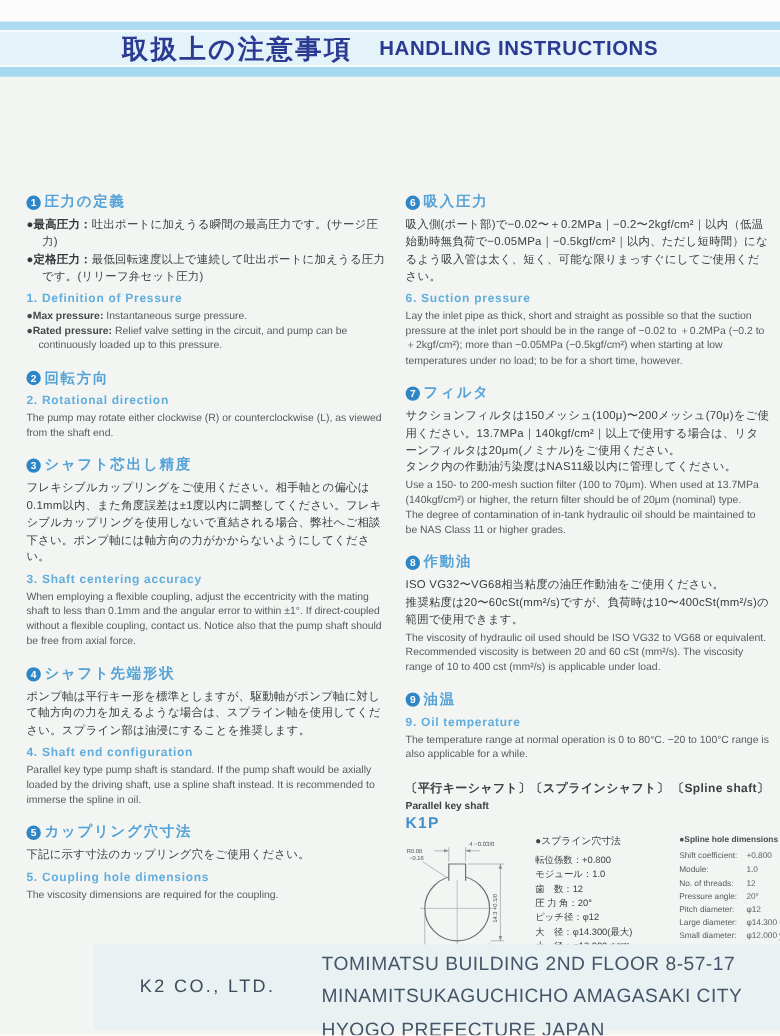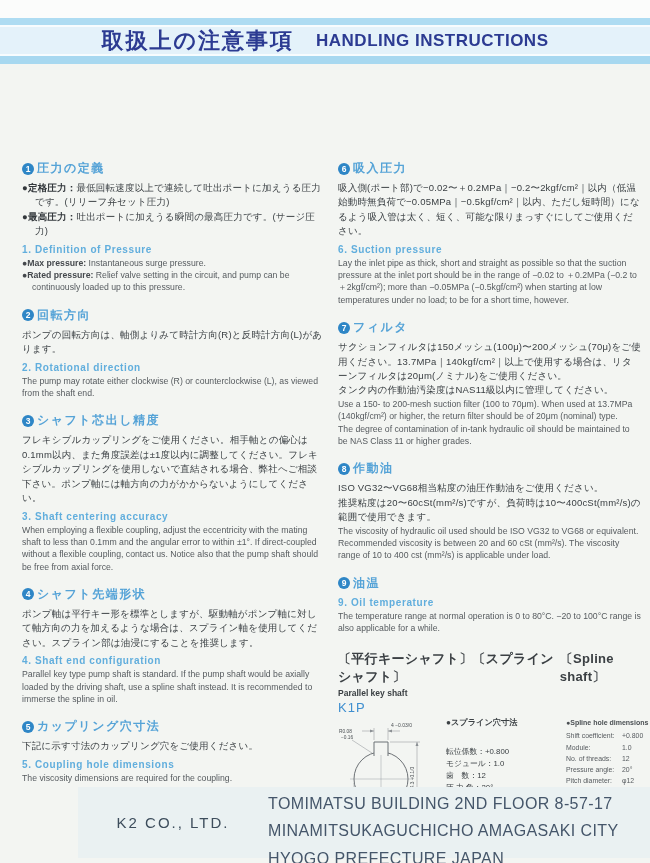--- a/index.html
+++ b/index.html
@@ -27,27 +27,27 @@
         background:#2e86c6;color:#fff;font-size:8.5px;font-weight:bold;margin-right:3px;flex:0 0 auto;letter-spacing:0;}
   .jp-line{font-size:9.5px;color:#3b4044;line-height:1.52;margin:0;letter-spacing:0.2px;}
   .jp-line.hang{padding-left:13px;text-indent:-13px;}
   .jp-line b{font-weight:bold;color:#33383c;}
   .en-head{color:#61aedd;font-size:10px;font-weight:bold;margin:5px 0 2px;letter-spacing:0.6px;}
   .en-line{font-size:8.7px;color:#565b5f;line-height:1.42;margin:0;}
   .en-line.hang{padding-left:10px;text-indent:-10px;}
   .en-line b{color:#45494d;}
   
   .spline{margin-top:16px;}
-  .shaft-labels{display:flex;justify-content:space-between;font-size:13px;font-weight:bold;color:#3b4044;letter-spacing:0.3px;}
+  .shaft-labels{display:flex;justify-content:space-between;font-size:10px;font-weight:bold;color:#3b4044;letter-spacing:0.3px;}
   .parallel-label{font-size:8.5px;font-weight:bold;color:#3b4044;margin:2px 0 1px;}
-  .k1p{color:#3f8fd0;font-size:13px;font-weight:normal;letter-spacing:1px;margin:2px 0 0;}
+  .k1p{color:#3f8fd0;font-size:13px;font-weight:bold;letter-spacing:1px;margin:2px 0 0;}
   .spline-row{display:flex;gap:8px;align-items:flex-start;}
   .diagram{width:100px;flex:0 0 100px;}
   .spec-jp{width:112px;flex:0 0 112px;font-size:7.8px;color:#3b4044;line-height:1.55;padding-top:2px;}
-  .spec-jp .ttl{font-weight:bold;font-size:8.2px;margin-bottom:16px;}
+  .spec-jp .ttl{font-weight:normal;font-size:8.2px;margin-bottom:3px;}
   .spec-en{width:102px;flex:0 0 102px;font-size:6.9px;color:#565b5f;line-height:1.6;padding-top:2px;}
   .spec-en .ttl{font-weight:bold;font-size:7px;margin-bottom:2px;color:#4a4f53;}
   .spec-en .row{display:flex;}
   .spec-en .lab{flex:0 0 56px;}
   .tol{display:inline-flex;flex-direction:column;font-size:4.8px;line-height:1.1;vertical-align:2px;margin-left:1px;font-style:normal;}
   .tol i{font-style:normal;}
   .spec-line{white-space:nowrap;}
   
   .diagram svg text{font-family:"Liberation Sans","DejaVu Sans",sans-serif;fill:#4a4f53;}
   
@@ -66,32 +66,31 @@
     <span class="en">HANDLING INSTRUCTIONS</span>
   </div>
 
   <div class="content">
     <div class="col">
         <div class="section">
           <div class="sec-title">
             <span class="cnum">1</span>
             <span class="jt">圧力の定義</span>
           </div>
+          <p class="jp-line hang"><b>●最高圧力：</b><span>吐出ポートに加えうる瞬間の最高圧力です。(サージ圧力)</span></p>
           <p class="jp-line hang"><b>●定格圧力：</b><span>最低回転速度以上で連続して吐出ポートに加えうる圧力です。(リリーフ弁セット圧力)</span></p>
-          <p class="jp-line hang"><b>●最高圧力：</b><span>吐出ポートに加えうる瞬間の最高圧力です。(サージ圧力)</span></p>
           <div class="en-head">1. Definition of Pressure</div>
           <p class="en-line hang"><b>●Max pressure:</b><span> Instantaneous surge pressure.</span></p>
           <p class="en-line hang"><b>●Rated pressure:</b><span> Relief valve setting in the circuit, and pump can be continuously loaded up to this pressure.</span></p>
         </div>
         <div class="section">
           <div class="sec-title">
             <span class="cnum">2</span>
             <span class="jt">回転方向</span>
           </div>
-          <p class="jp-line"><span>ポンプの回転方向は、軸側よりみて時計方向(R)と反時計方向(L)があります。</span></p>
           <div class="en-head">2. Rotational direction</div>
           <p class="en-line"><span>The pump may rotate either clockwise (R) or counterclockwise (L), as viewed from the shaft end.</span></p>
         </div>
         <div class="section">
           <div class="sec-title">
             <span class="cnum">3</span>
             <span class="jt">シャフト芯出し精度</span>
           </div>
           <p class="jp-line"><span>フレキシブルカップリングをご使用ください。相手軸との偏心は0.1mm以内、また角度誤差は±1度以内に調整してください。フレキシブルカップリングを使用しないで直結される場合、弊社へご相談下さい。ポンプ軸には軸方向の力がかからないようにしてください。</span></p>
           <div class="en-head">3. Shaft centering accuracy</div>

